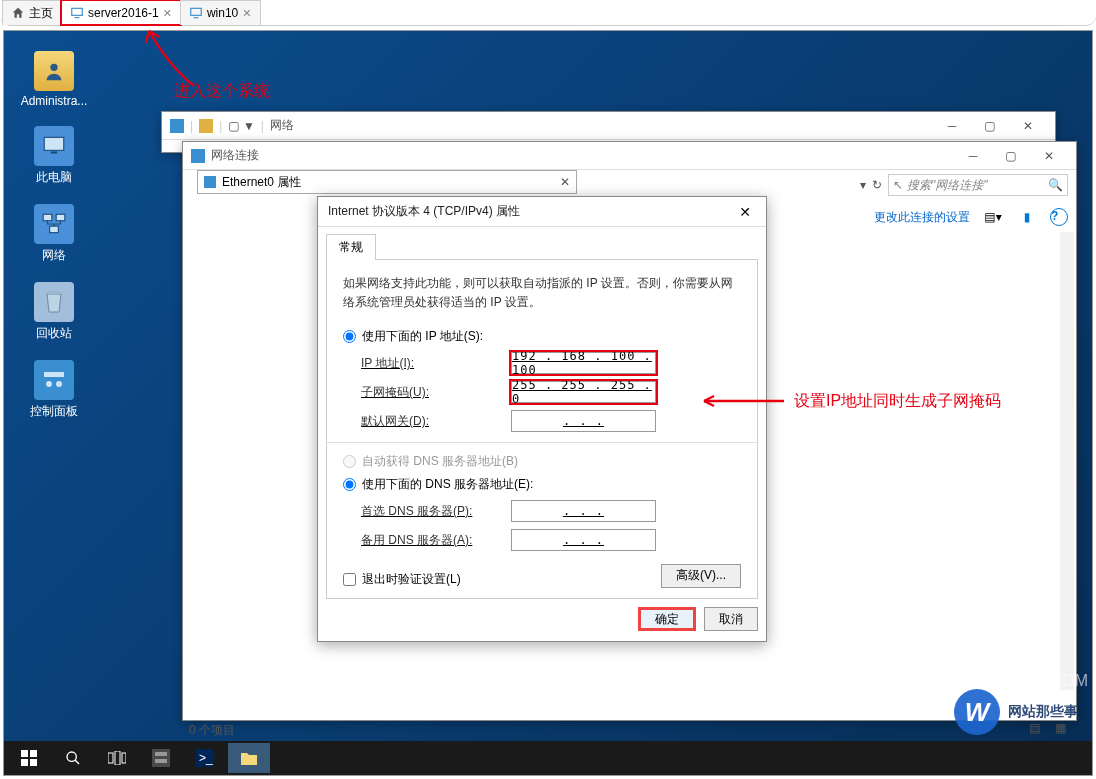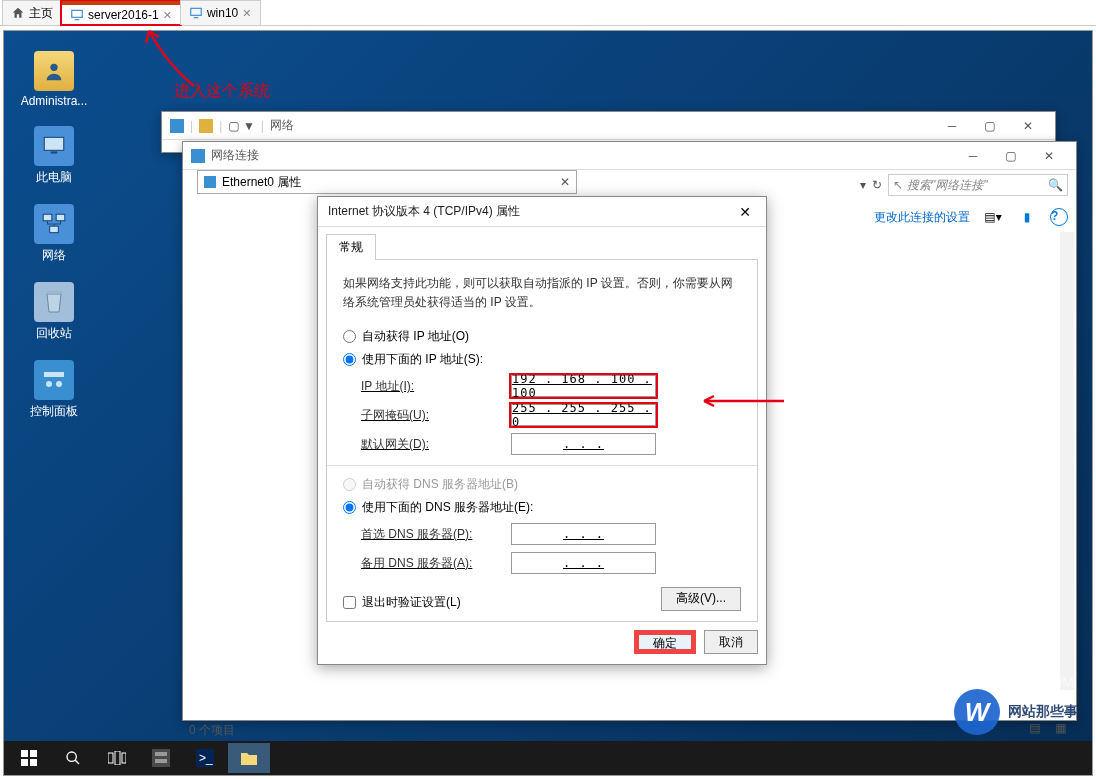--- a/index.html
+++ b/index.html
@@ -1,21 +1,21 @@
 <!DOCTYPE html>
 <html><head>
 <meta charset="utf-8">
 <style>
 * { margin: 0; padding: 0; box-sizing: border-box; font-family: "Microsoft YaHei", "SimSun", Arial, sans-serif; font-size: 12px; }
 body { width: 1096px; height: 779px; background: #fff; position: relative; overflow: hidden; }
 
 
-.top-tabs { height: 26px; background: #fff; border-bottom: 1px solid #ccc; display: flex; align-items: stretch; padding-left: 2px; }
+.top-tabs { height: 26px; background: #fff; border-bottom: 1px solid #ccc; display: flex; align-items: stretch; padding-left: 2px; border-radius: 10px; }
 .tab { display: flex; align-items: center; padding: 0 8px; border: 1px solid #ccc; border-bottom: none; margin-right: -1px; background: #f5f5f5; gap: 4px; cursor: pointer; }
-.tab.active { background: #fff; border-top: 5px solid #c2410c; }
+.tab.active { background: #fff; border-top: 1px solid #c2410c; }
 .tab.highlighted { outline: 2px solid #e60012; outline-offset: -1px; }
 .tab .close { color: #888; font-size: 11px; }
 .home-icon-svg { width: 14px; height: 14px; }
 .vm-icon-svg { width: 14px; height: 14px; }
 
 
 .desktop { position: absolute; left: 3px; top: 30px; right: 3px; bottom: 3px; background: #0a3a6b; background: linear-gradient(135deg, #0b4d8f 0%, #072d55 100%); border: 1px solid #999; }
 .desktop-icons { position: absolute; left: 15px; top: 20px; display: flex; flex-direction: column; gap: 18px; width: 70px; }
 .desktop-icon { display: flex; flex-direction: column; align-items: center; color: #fff; font-size: 11px; text-align: center; gap: 3px; cursor: pointer; }
 .desktop-icon .ico { width: 40px; height: 40px; background: rgba(255,255,255,0.1); border-radius: 4px; display: flex; align-items: center; justify-content: center; }
@@ -53,32 +53,32 @@
 .radio-row input { margin: 0; }
 .fieldset { margin-left: 18px; margin-bottom: 10px; text-decoration: underline; }
 .form-row { display: flex; align-items: center; margin: 7px 0; }
 .form-label { width: 150px; color: #333; }
 .ip-input { width: 145px; height: 22px; border: 1px solid #999; display: flex; align-items: center; justify-content: center; background: #fff; font-family: monospace; letter-spacing: 1px; }
 .ip-input.highlighted { outline: 2px solid #e60012; outline-offset: 0; }
 hr.sep { border: none; border-top: 1px solid #ddd; margin: 10px -16px; }
 .checkbox-row { display: flex; align-items: center; gap: 6px; margin-top: 8px; }
 .btn { height: 24px; padding: 0 14px; border: 1px solid #999; background: #efefef; cursor: pointer; font-size: 12px; }
 .btn-row-outer { display: flex; justify-content: flex-end; gap: 8px; padding: 0 8px 10px 8px; }
-.btn.primary { border: 5px solid #ef4444; background: #e8f2fb; }
+.btn.primary { border: 3px solid #ef4444; background: #e8f2fb; }
 
 
 .taskbar { position: absolute; left: 0; right: 0; bottom: 0; height: 34px; background: #1a1a1a; display: flex; align-items: center; padding: 0 4px; gap: 2px; }
 .task-btn { width: 42px; height: 30px; display: flex; align-items: center; justify-content: center; color: #fff; cursor: pointer; }
 .task-btn.active { background: #3a5a7a; }
 
 
 .watermark { position: absolute; right: 14px; bottom: 40px; display: flex; align-items: center; gap: 8px; opacity: 0.92; }
 .watermark .wm-circle { width: 46px; height: 46px; border-radius: 50%; background: #1e66d0; color: #fff; display: flex; align-items: center; justify-content: center; font-size: 26px; font-weight: bold; font-style: italic; }
 .watermark .wm-text { color: #1e3a6b; font-size: 14px; font-weight: bold; }
-.wm-small { position: absolute; right: 18px; bottom: 85px; font-size: 14px; color: rgba(255,255,255,0.6); }
+.wm-small { position: absolute; right: 4px; bottom: 85px; font-size: 16px; color: rgba(255,255,255,0.6); }
 
 .disabled-text { color: #999; }
 .bottom-status { position:absolute; left:8px; bottom:36px; color:#555; display:flex; align-items:center; gap:6px; }
 .status-right-icons { position:absolute; right:10px; bottom:36px; color:#555; display:flex; gap:4px; }
 </style>
 </head>
 <body>
 
 <div class="top-tabs">
   <div class="tab">
@@ -244,24 +244,20 @@
       <span class="dialog-title">Internet 协议版本 4 (TCP/IPv4) 属性</span>
       <div class="dialog-close">✕</div>
     </div>
     <div class="tab-strip">
       <div class="tab-btn">常规</div>
     </div>
     <div class="dialog-body">
       <div class="desc-text">如果网络支持此功能，则可以获取自动指派的 IP 设置。否则，你需要从网络系统管理员处获得适当的 IP 设置。</div>
 
       <div class="radio-row">
-        <input type="radio" name="ipmode" style="">
-        <span>自动获得 IP 地址(O)</span>
-      </div>
-      <div class="radio-row">
         <input type="radio" name="ipmode" checked="" style="">
         <span>使用下面的 IP 地址(S):</span>
       </div>
       <div class="fieldset">
         <div class="form-row">
           <div class="form-label">IP 地址(I):</div>
           <div class="ip-input highlighted">192 . 168 . 100 . 100</div>
         </div>
         <div class="form-row">
           <div class="form-label">子网掩码(U):</div>
@@ -305,20 +301,21 @@
     <div class="btn-row-outer">
       <button class="btn primary">确定</button>
       <button class="btn">取消</button>
     </div>
   </div>
 
   <svg class="arrow-svg" style="left:695px; top:360px;" width="90" height="20">
     <line x1="85" y1="10" x2="5" y2="10" stroke="#e60012" stroke-width="2.5"></line>
     <path d="M5 10 l10 -5 M5 10 l10 5" stroke="#e60012" stroke-width="2.5" fill="none"></path>
   </svg>
+  <div class="annotation" style="left:790px; top:360px;">设置IP地址同时生成子网掩码</div>
 
   <div class="wm-small">www.wangzhanshi.COM</div>
 
   <div class="taskbar">
     <div class="task-btn">
       <svg width="16" height="16" viewBox="0 0 16 16">
           <rect x="0" y="0" width="7" height="7" fill="#fff"></rect>
           <rect x="9" y="0" width="7" height="7" fill="#fff"></rect>
           <rect x="0" y="9" width="7" height="7" fill="#fff"></rect>
           <rect x="9" y="9" width="7" height="7" fill="#fff"></rect>

